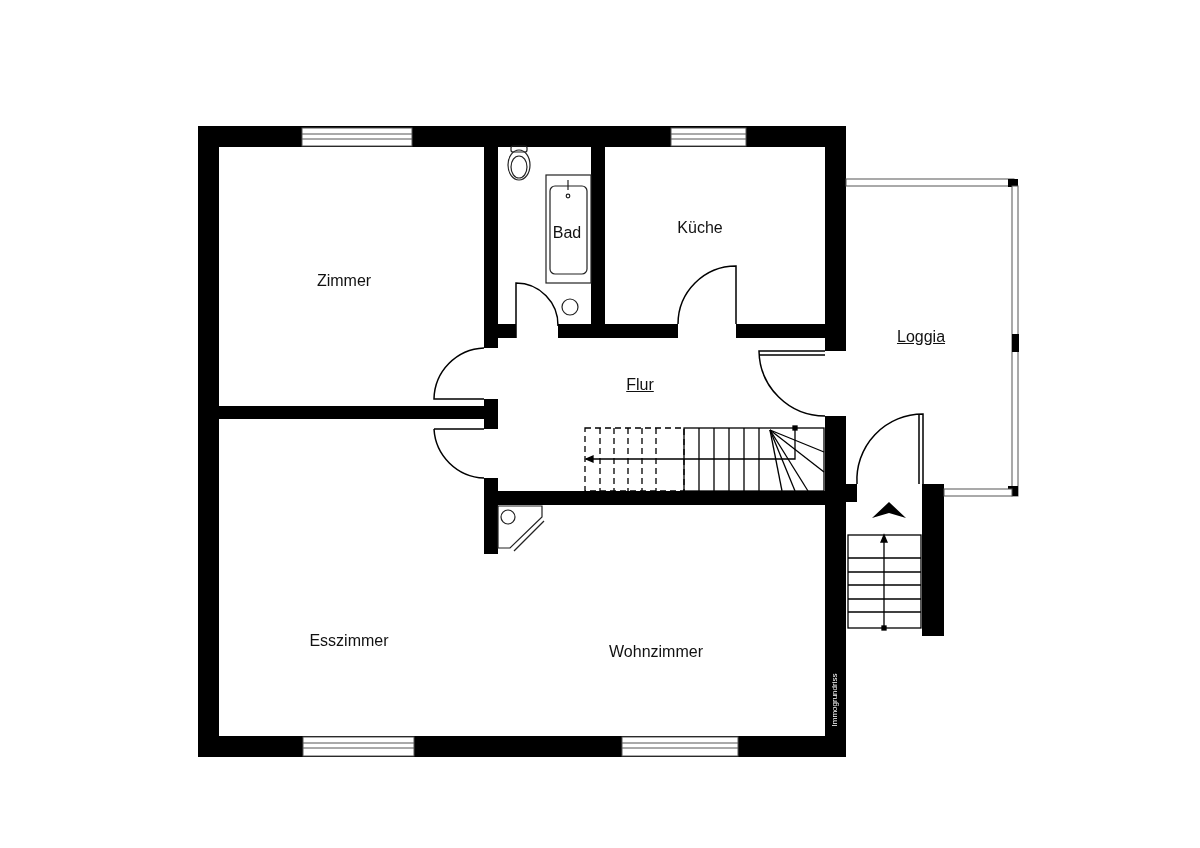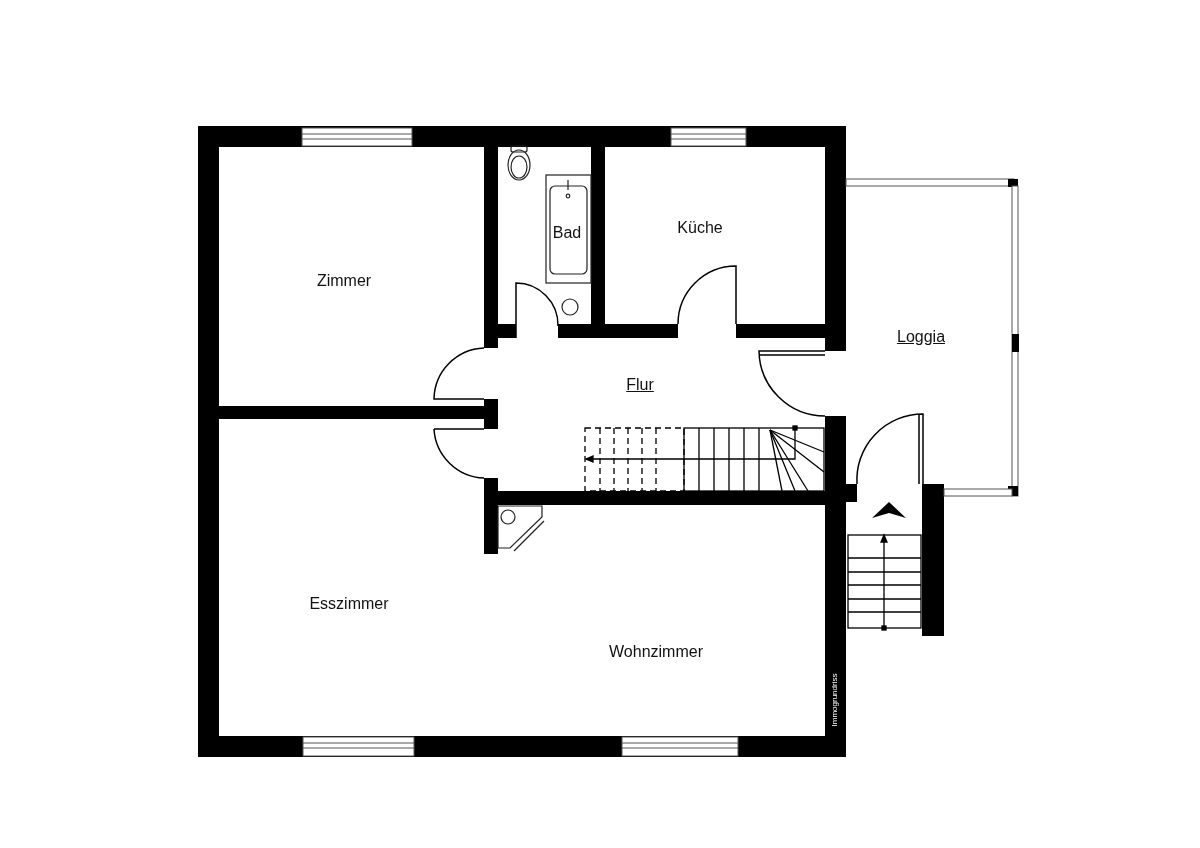--- a/index.html
+++ b/index.html
@@ -130,15 +130,15 @@
       <circle cx="508" cy="517" r="7"></circle>
     </g>
   </g>
 </svg>
 
 <div class="room-label" style="left:344px;top:281px;">Zimmer</div>
 <div class="room-label" style="left:523px;top:233px;margin-left:44px;">Bad</div>
 <div class="room-label" style="left:700px;top:228px;">Küche</div>
 <div class="room-label" style="left:921px;top:337px;text-decoration:underline;">Loggia</div>
 <div class="room-label" style="left:640px;top:385px;text-decoration:underline;">Flur</div>
-<div class="room-label" style="left:349px;top:604px;">Esszimmer</div>
+<div class="room-label" style="left:349px;top:641px;">Esszimmer</div>
 <div class="room-label" style="left:656px;top:652px;">Wohnzimmer</div>
 <div class="watermark">Immogrundriss</div>
 
 </body></html>

